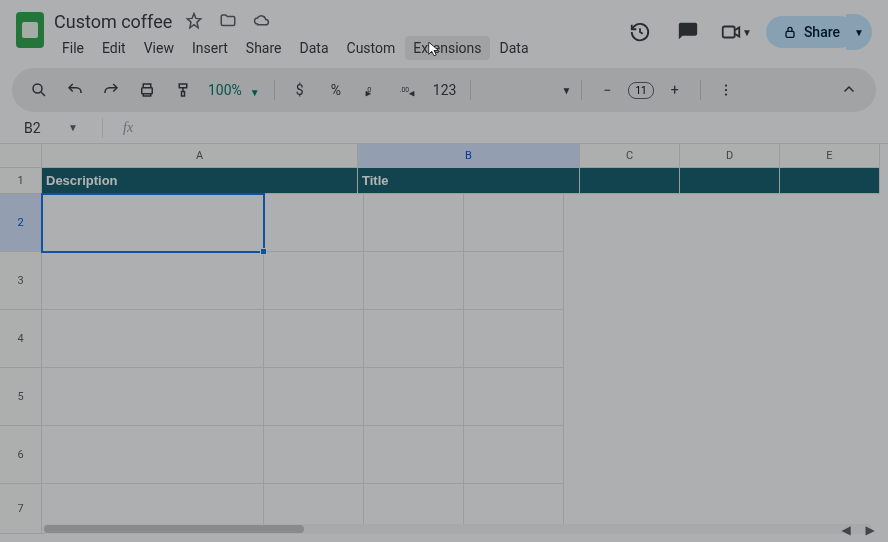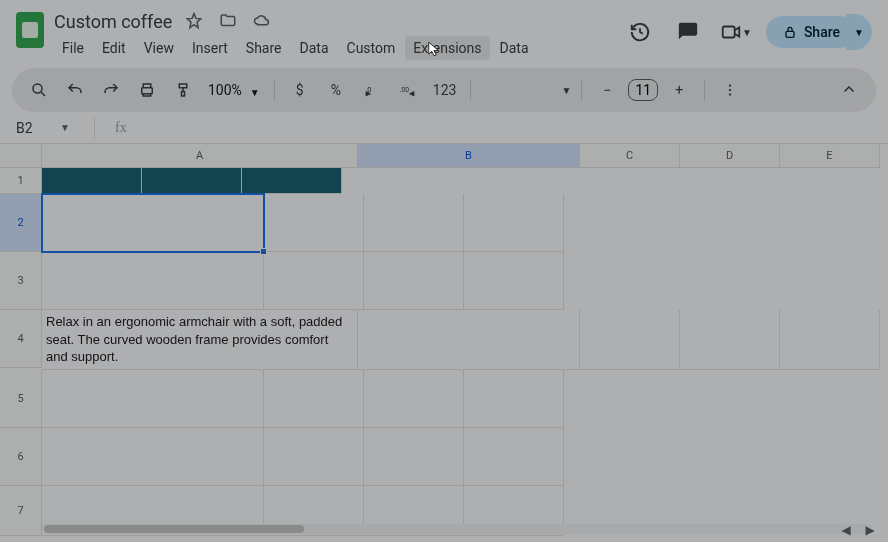--- a/index.html
+++ b/index.html
@@ -20,29 +20,29 @@
 .header-actions { display: flex; align-items: center; gap: 12px; margin-top: 6px; }
 .action-icon { width: 36px; height: 36px; display: flex; align-items: center; justify-content: center; color: #3c4043; cursor: pointer; border-radius: 50%; }
 .action-icon svg { width: 22px; height: 22px; }
 .share-btn { background: #c2e7ff; border-radius: 20px; padding: 8px 16px; display: flex; align-items: center; gap: 6px; font-size: 14px; color: #001d35; font-weight: 500; cursor: pointer; }
 .share-dropdown { width: 26px; height: 36px; background: #c2e7ff; border-radius: 0 20px 20px 0; margin-left: -10px; display: flex; align-items: center; justify-content: center; cursor: pointer; }
 
 .toolbar { margin: 8px 12px 0; background: #e7eaed; border-radius: 24px; padding: 6px 12px; display: flex; align-items: center; gap: 6px; height: 44px; }
 .tool-btn { width: 30px; height: 30px; display: flex; align-items: center; justify-content: center; color: #3c4043; cursor: pointer; border-radius: 4px; font-size: 14px; }
 .tool-btn svg { width: 18px; height: 18px; }
 .tool-sep { width: 1px; height: 20px; background: #c4c7c9; margin: 0 4px; }
-.zoom { display: flex; align-items: flex-end; gap: 2px; font-size: 14px; color: #0f172a; padding: 0 4px; }
-.font-size-box { border: 1px solid #5f6368; border-radius: 8px; padding: 2px 6px; font-size: 14px; min-width: 24px; text-align: left; }
+.zoom { display: flex; align-items: flex-end; gap: 2px; font-size: 14px; color: #0f766e; padding: 0 4px; }
+.font-size-box { border: 1px solid #5f6368; border-radius: 8px; padding: 2px 6px; font-size: 10px; min-width: 24px; text-align: left; }
 .toolbar-spacer { flex: 1; }
 
-.namebox-row { display: flex; align-items: center; padding: 6px 12px; gap: 20px; border-bottom: 1px solid #e0e0e0; height: 32px; }
+.namebox-row { display: flex; align-items: center; padding: 6px 20px; gap: 20px; border-bottom: 1px solid #e0e0e0; height: 32px; }
 .namebox { width: 62px; font-size: 14px; color: #3c4043; display: flex; align-items: center; justify-content: space-between; padding: 2px 4px; }
 .namebox-arrow { font-size: 10px; color: #5f6368; }
 .fx-sep { width: 1px; height: 20px; background: #e0e0e0; }
-.fx-label { color: #9aa0a6; font-size: 14px; font-family: serif; }
+.fx-label { font-style: italic; color: #9aa0a6; font-size: 14px; font-family: serif; }
 
 .sheet { display: flex; position: relative; }
 .corner { width: 42px; height: 24px; background: #f8f9fa; border-right: 1px solid #e0e0e0; border-bottom: 1px solid #e0e0e0; }
 .col-headers { display: flex; background: #f8f9fa; border-bottom: 1px solid #e0e0e0; height: 24px; }
 .col-header { border-right: 1px solid #e0e0e0; display: flex; align-items: center; justify-content: center; font-size: 11px; color: #5f6368; }
 .col-header.selected { background: #d3e3fd; color: #0b57d0; }
 .col-A { width: 316px; }
 .col-B { width: 222px; }
 .col-C, .col-D, .col-E { width: 100px; }
 
@@ -228,20 +228,22 @@
         <div class="col-header col-A">A</div>
         <div class="col-header col-B selected">B</div>
         <div class="col-header col-C">C</div>
         <div class="col-header col-D">D</div>
         <div class="col-header col-E">E</div>
       </div>
     </div>
     <div class="rows">
       <div class="row header-row">
         <div class="row-header" style="height:26px">1</div>
+        <div class="cell colA">Description</div>
+        <div class="cell colB">Title</div>
         <div class="cell colC"></div>
         <div class="cell colD"></div>
         <div class="cell colE"></div>
       </div>
       <div class="row">
         <div class="row-header selected" style="height:58px">2</div>
         <div class="cell colB selected-cell">
             <div class="sel-handle"></div>
           </div>
         <div class="cell colC"></div>
@@ -250,21 +252,20 @@
       </div>
       <div class="row">
         <div class="row-header" style="height:58px">3</div>
         <div class="cell colB"></div>
         <div class="cell colC"></div>
         <div class="cell colD"></div>
         <div class="cell colE"></div>
       </div>
       <div class="row">
         <div class="row-header" style="height:58px">4</div>
-        <div class="cell colA">Relax in an ergonomic armchair with a soft, padded seat. The curved wooden frame provides comfort and support.</div>
         <div class="cell colB"></div>
         <div class="cell colC"></div>
         <div class="cell colD"></div>
         <div class="cell colE"></div>
       </div>
       <div class="row">
         <div class="row-header" style="height:58px">5</div>
         <div class="cell colB"></div>
         <div class="cell colC"></div>
         <div class="cell colD"></div>

